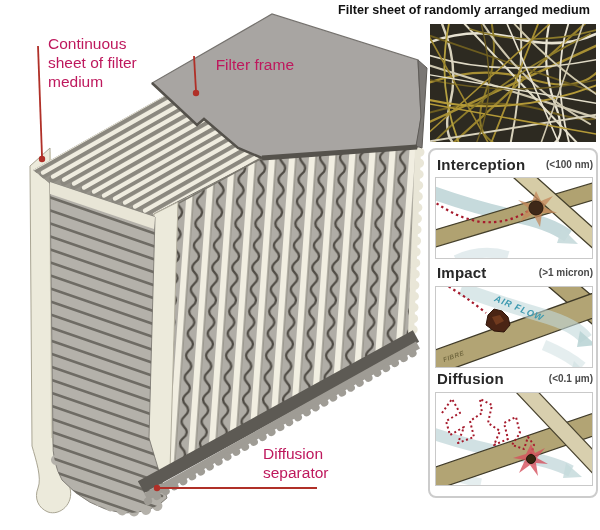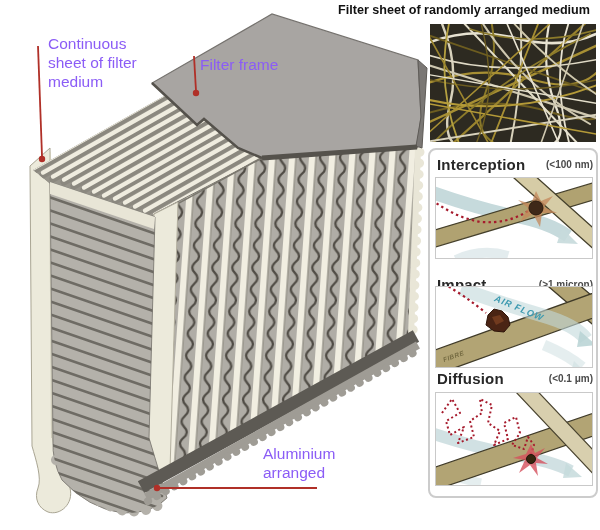--- a/index.html
+++ b/index.html
@@ -1,33 +1,33 @@
 <!DOCTYPE html>
 <html><head>
 <meta charset="utf-8">
 <style>
   html,body{margin:0;padding:0;background:#fff;}
   .stage{position:relative;width:600px;height:530px;background:#ffffff;overflow:hidden;
          font-family:"Liberation Sans", sans-serif;}
   .main-svg{position:absolute;left:0;top:0;}
-  .lbl{position:absolute;color:#8b5cf6;font-size:15.5px;line-height:1.24;}
+  .lbl{position:absolute;color:#be185d;font-size:15.5px;line-height:1.24;}
   #label-medium{left:48px;top:34px;width:120px;}
-  #label-frame{left:200px;top:55px;width:110px;}
+  #label-frame{left:184px;top:55px;width:110px;text-align:right;}
   #label-separator{left:263px;top:444px;width:95px;}
   .photo-title{position:absolute;left:330px;top:3px;width:268px;text-align:center;
                font-size:12.6px;font-weight:bold;color:#111;}
   .photo{position:absolute;left:430px;top:24px;width:166px;height:118px;}
   .panel-box{position:absolute;left:428px;top:148px;width:166px;height:346px;
              border:2px solid #cccccc;border-radius:8px;background:#fff;}
   .ptitle{position:absolute;width:156px;display:flex;justify-content:space-between;
           align-items:center;}
   .pname{font-size:15px;font-weight:600;color:#282828;letter-spacing:.2px;}
   .psize{font-size:10px;font-weight:bold;color:#4a4a4a;}
   #title-1{left:437px;top:156px;}
-  #title-2{left:437px;top:264px;margin-top:12px;}
+  #title-2{left:437px;top:264px;}
   #title-3{left:437px;top:370px;gap:17px;}
   .illus{position:absolute;border:1px solid #c9c9c9;background:#fff;}
   #illus-1{left:435px;top:177px;width:156px;height:80px;}
   #illus-2{left:435px;top:286px;width:156px;height:80px;}
   #illus-3{left:435px;top:392px;width:156px;height:92px;}
   .illus svg{display:block;}
 </style>
 </head>
 <body>
 
@@ -149,21 +149,21 @@
     </g>
     <g fill="#b03028">
       <circle cx="42" cy="159" r="3.2"></circle>
       <circle cx="196" cy="93" r="3.2"></circle>
       <circle cx="157" cy="488" r="3.2"></circle>
     </g>
   </svg>
 
   <div class="lbl" id="label-medium">Continuous sheet of filter medium</div>
   <div class="lbl" id="label-frame">Filter frame</div>
-  <div class="lbl" id="label-separator">Aluminium arranged</div>
+  <div class="lbl" id="label-separator">Diffusion separator</div>
   <div class="photo-title">Filter sheet of randomly arranged medium</div>
 
   <div class="photo">
     <svg width="166" height="118" viewBox="0 0 166 118">
       <rect width="166" height="118" fill="#2d2a21"></rect>
       <g fill="none" stroke-linecap="round">
         <path d="M-5,20 Q40,2 85,14 T166,10" stroke="#e8e3d2" stroke-width="2.6"></path>
         <path d="M-5,60 Q50,40 100,55 T170,45" stroke="#a78f33" stroke-width="2.2"></path>
         <path d="M10,-5 Q30,40 20,80 T35,125" stroke="#d8d2bc" stroke-width="2.4"></path>
         <path d="M60,-8 Q70,30 55,70 T70,122" stroke="#8b7a2a" stroke-width="2"></path>

